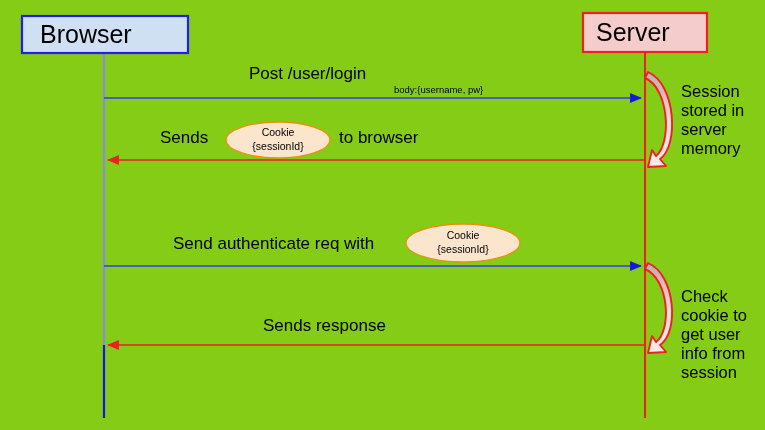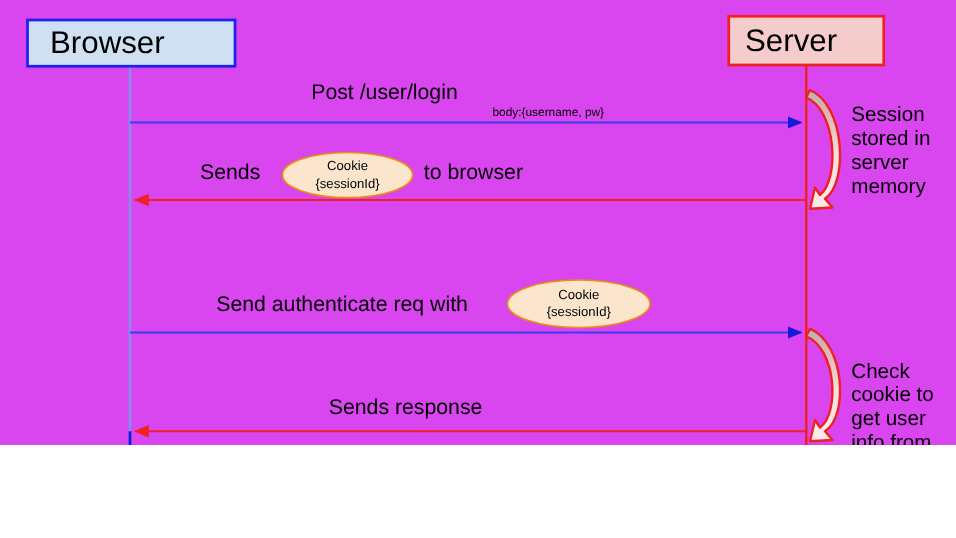--- a/index.html
+++ b/index.html
@@ -8,22 +8,22 @@
     padding: 0;
     background: #ffffff;
   }
   body {
     font-family: "Liberation Sans", sans-serif;
     -webkit-font-smoothing: antialiased;
   }
   #canvas {
     position: relative;
     width: 765px;
-    height: 356px;
-    background: #d946ef;
+    height: 430px;
+    background: #84cc16;
     overflow: hidden;
   }
   #diagram-svg {
     position: absolute;
     left: 0;
     top: 0;
     width: 765px;
     height: 430px;
   }
   .participant-label {

